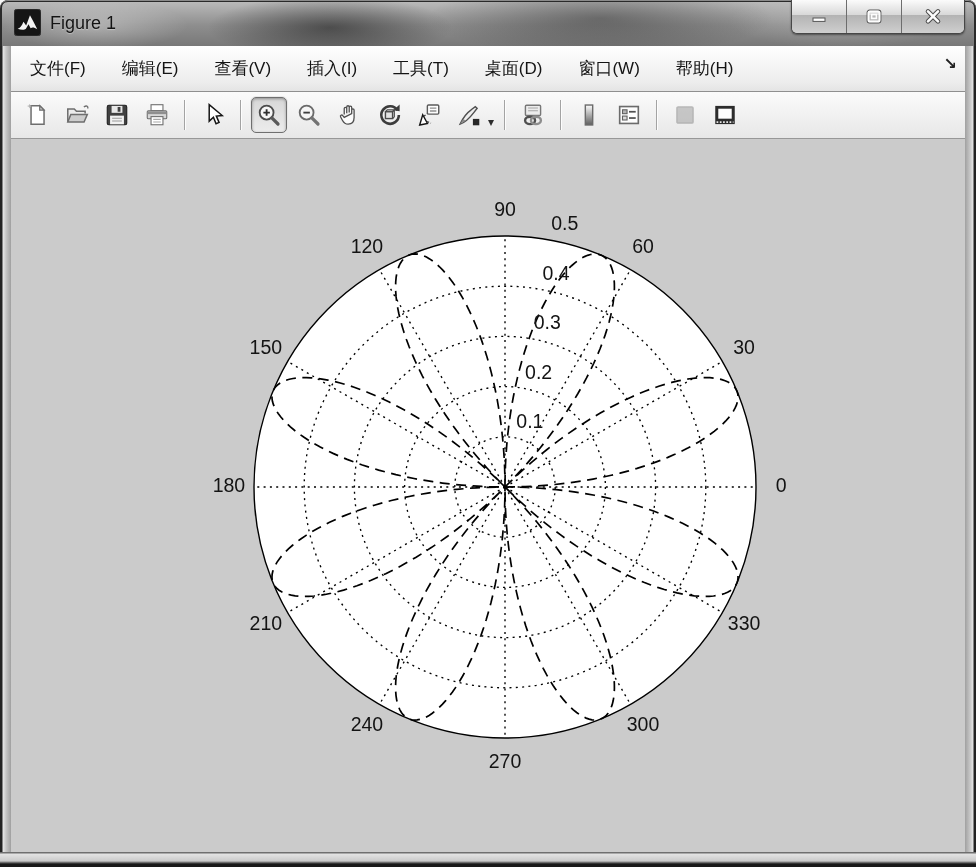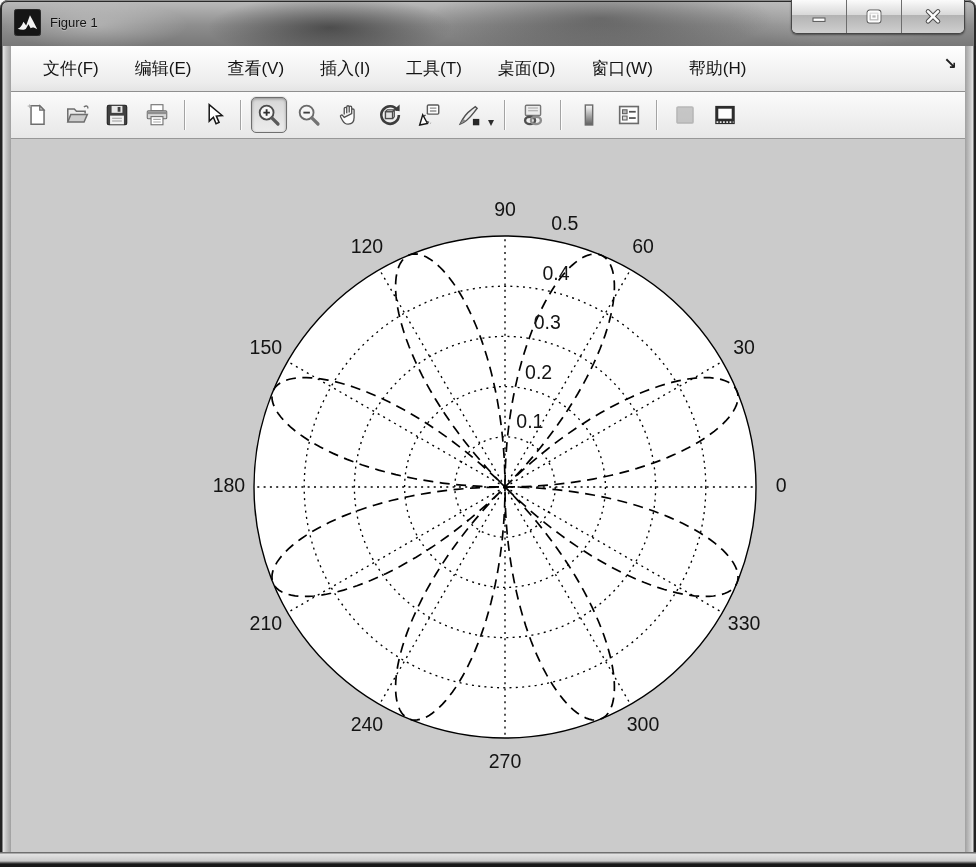--- a/index.html
+++ b/index.html
@@ -12,34 +12,34 @@
     background:
       radial-gradient(130px 34px at 95px 55%, rgba(255,255,255,.30), rgba(255,255,255,0) 72%),
       radial-gradient(170px 44px at 330px 60%, rgba(15,15,15,.50), rgba(0,0,0,0) 72%),
       radial-gradient(230px 50px at 600px 40%, rgba(25,25,25,.38), rgba(0,0,0,0) 75%),
       radial-gradient(160px 40px at 840px 45%, rgba(255,255,255,.18), rgba(0,0,0,0) 70%),
       linear-gradient(to bottom,#bdbdbd,#8e8e8e 55%,#787878);
     border-bottom:1px solid #4a4a4a;border-radius:8px 8px 0 0;
     box-shadow:inset 0 1px 0 rgba(255,255,255,.45), inset 2px 0 0 #2a2a2a, inset -2px 0 0 #2a2a2a, inset 0 2px 0 #2a2a2a;}
   .win-icon{position:absolute;left:14px;top:9px;width:27px;height:27px}
   .win-title{position:absolute;left:50px;top:0;height:46px;line-height:46px;
-    font-size:13px;color:#141414;text-shadow:0 1px 1px rgba(255,255,255,.35)}
+    font-size:18px;color:#141414;text-shadow:0 1px 1px rgba(255,255,255,.35)}
   .caption-group{position:absolute;top:0;right:11px;height:33px;display:flex;
     border:1px solid #474747;border-top:none;border-radius:0 0 6px 6px;overflow:hidden;
     box-shadow:0 1px 2px rgba(0,0,0,.45), inset 0 0 0 1px rgba(255,255,255,.55)}
   .caption-btn{width:54px;height:33px;display:flex;align-items:center;justify-content:center;
     background:linear-gradient(to bottom,#fbfbfb 0%,#d9d9d9 44%,#b3b3b3 46%,#cfcfcf 100%);
     border-right:1px solid #6d6d6d;cursor:default}
   .caption-btn:last-child{border-right:none;width:62px}
 
   
   .menubar{position:absolute;top:46px;left:11px;right:11px;height:46px;
     background:linear-gradient(#ffffff,#ededed 80%,#e4e4e4);
     border-bottom:1px solid #8f8f8f;display:flex;align-items:center;
-    padding-left:32px;box-sizing:border-box}
+    padding-left:19px;box-sizing:border-box}
   .menu-items{display:flex;gap:36px}
   .menu-item{font-size:17px;color:#141414;white-space:nowrap;cursor:default}
   .menu-overflow{position:absolute;right:8px;top:8px;font-size:16px;font-weight:bold;color:#222}
 
   
   .toolbar{position:absolute;top:92px;left:11px;right:11px;height:47px;
     background:linear-gradient(#fbfbfb,#e7e7e7);
     border-bottom:1px solid #979797;display:flex;align-items:center;
     padding-left:6px;box-sizing:border-box}
   .tool-btn{width:34px;height:34px;display:flex;align-items:center;justify-content:center;

